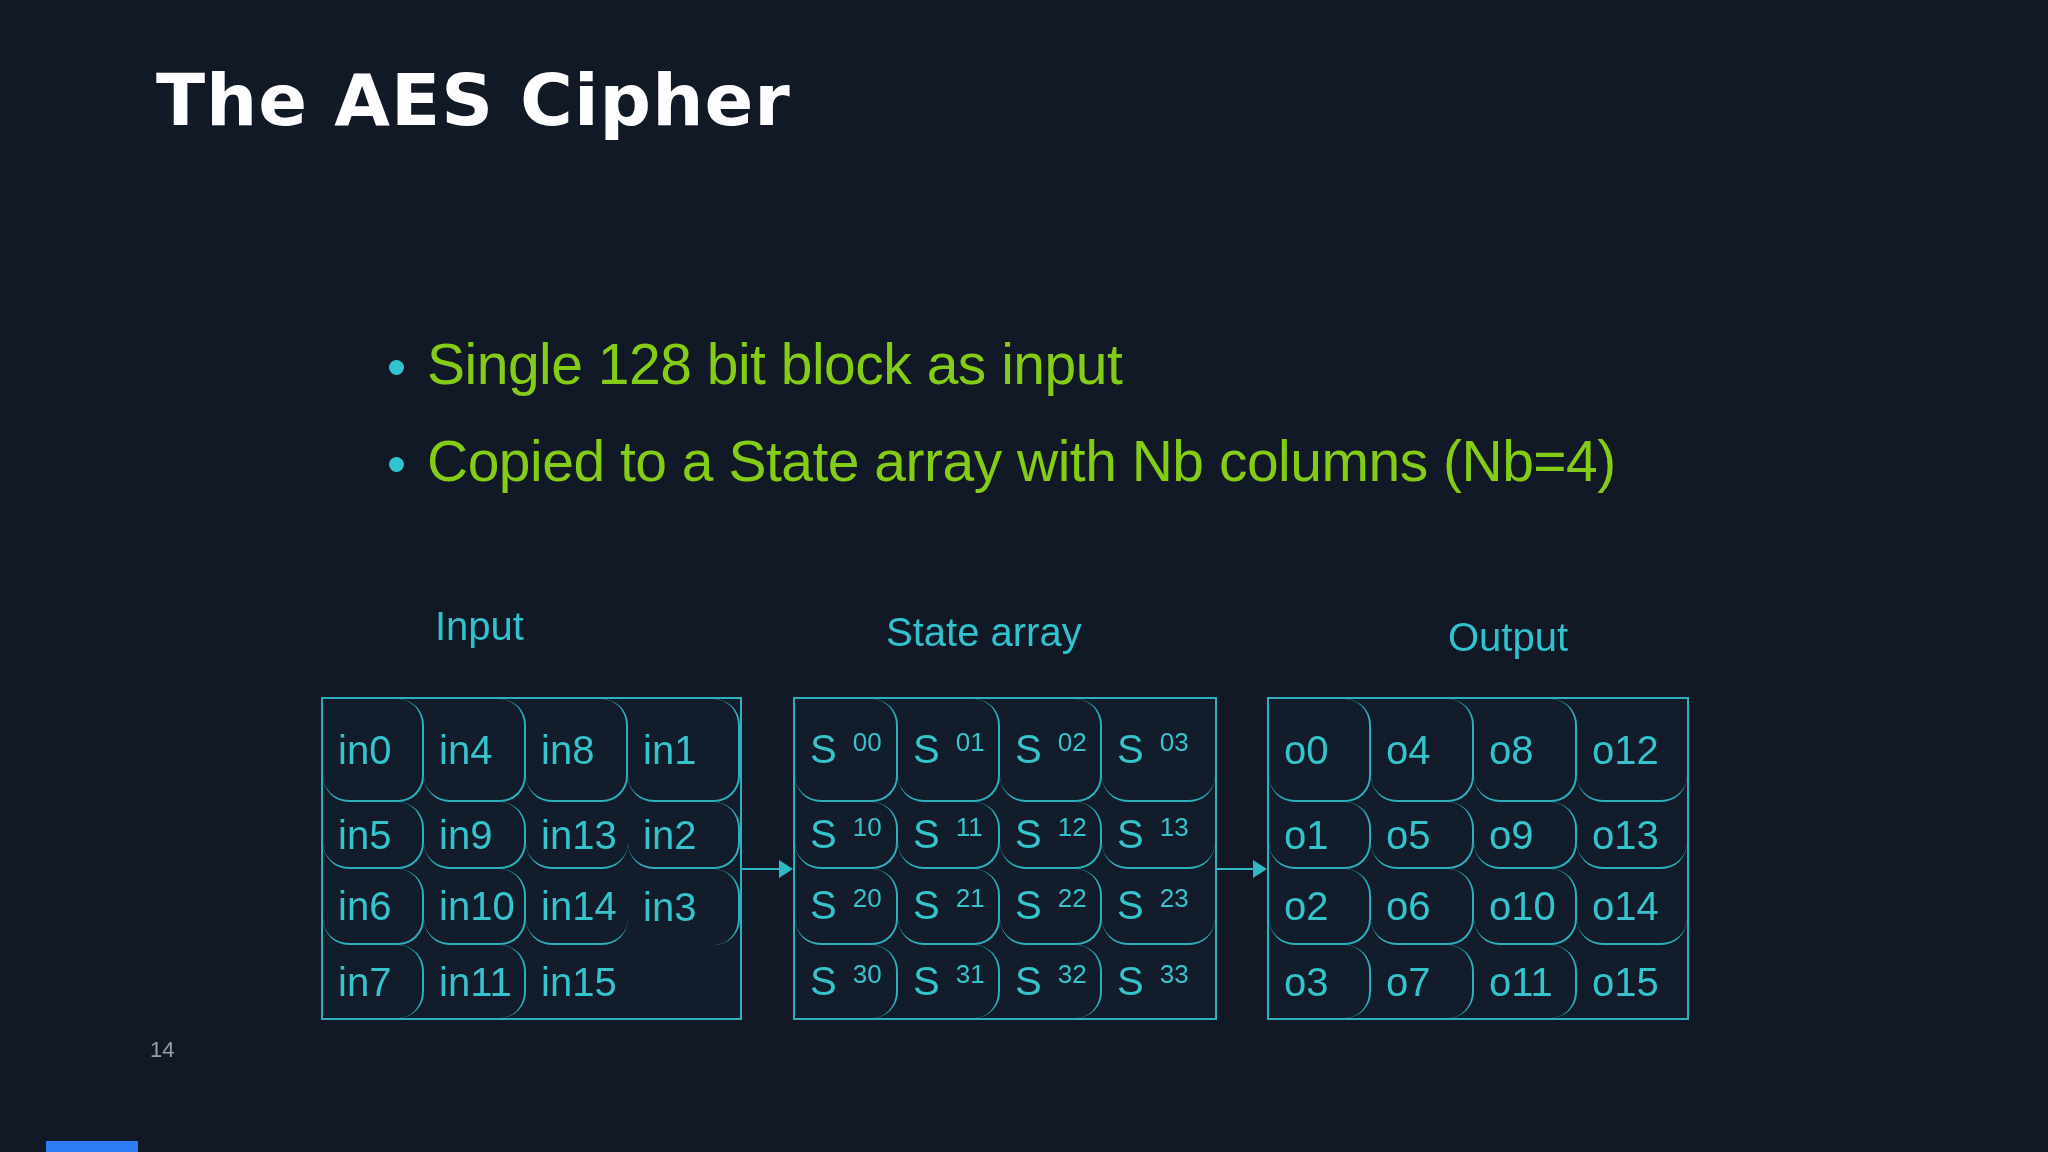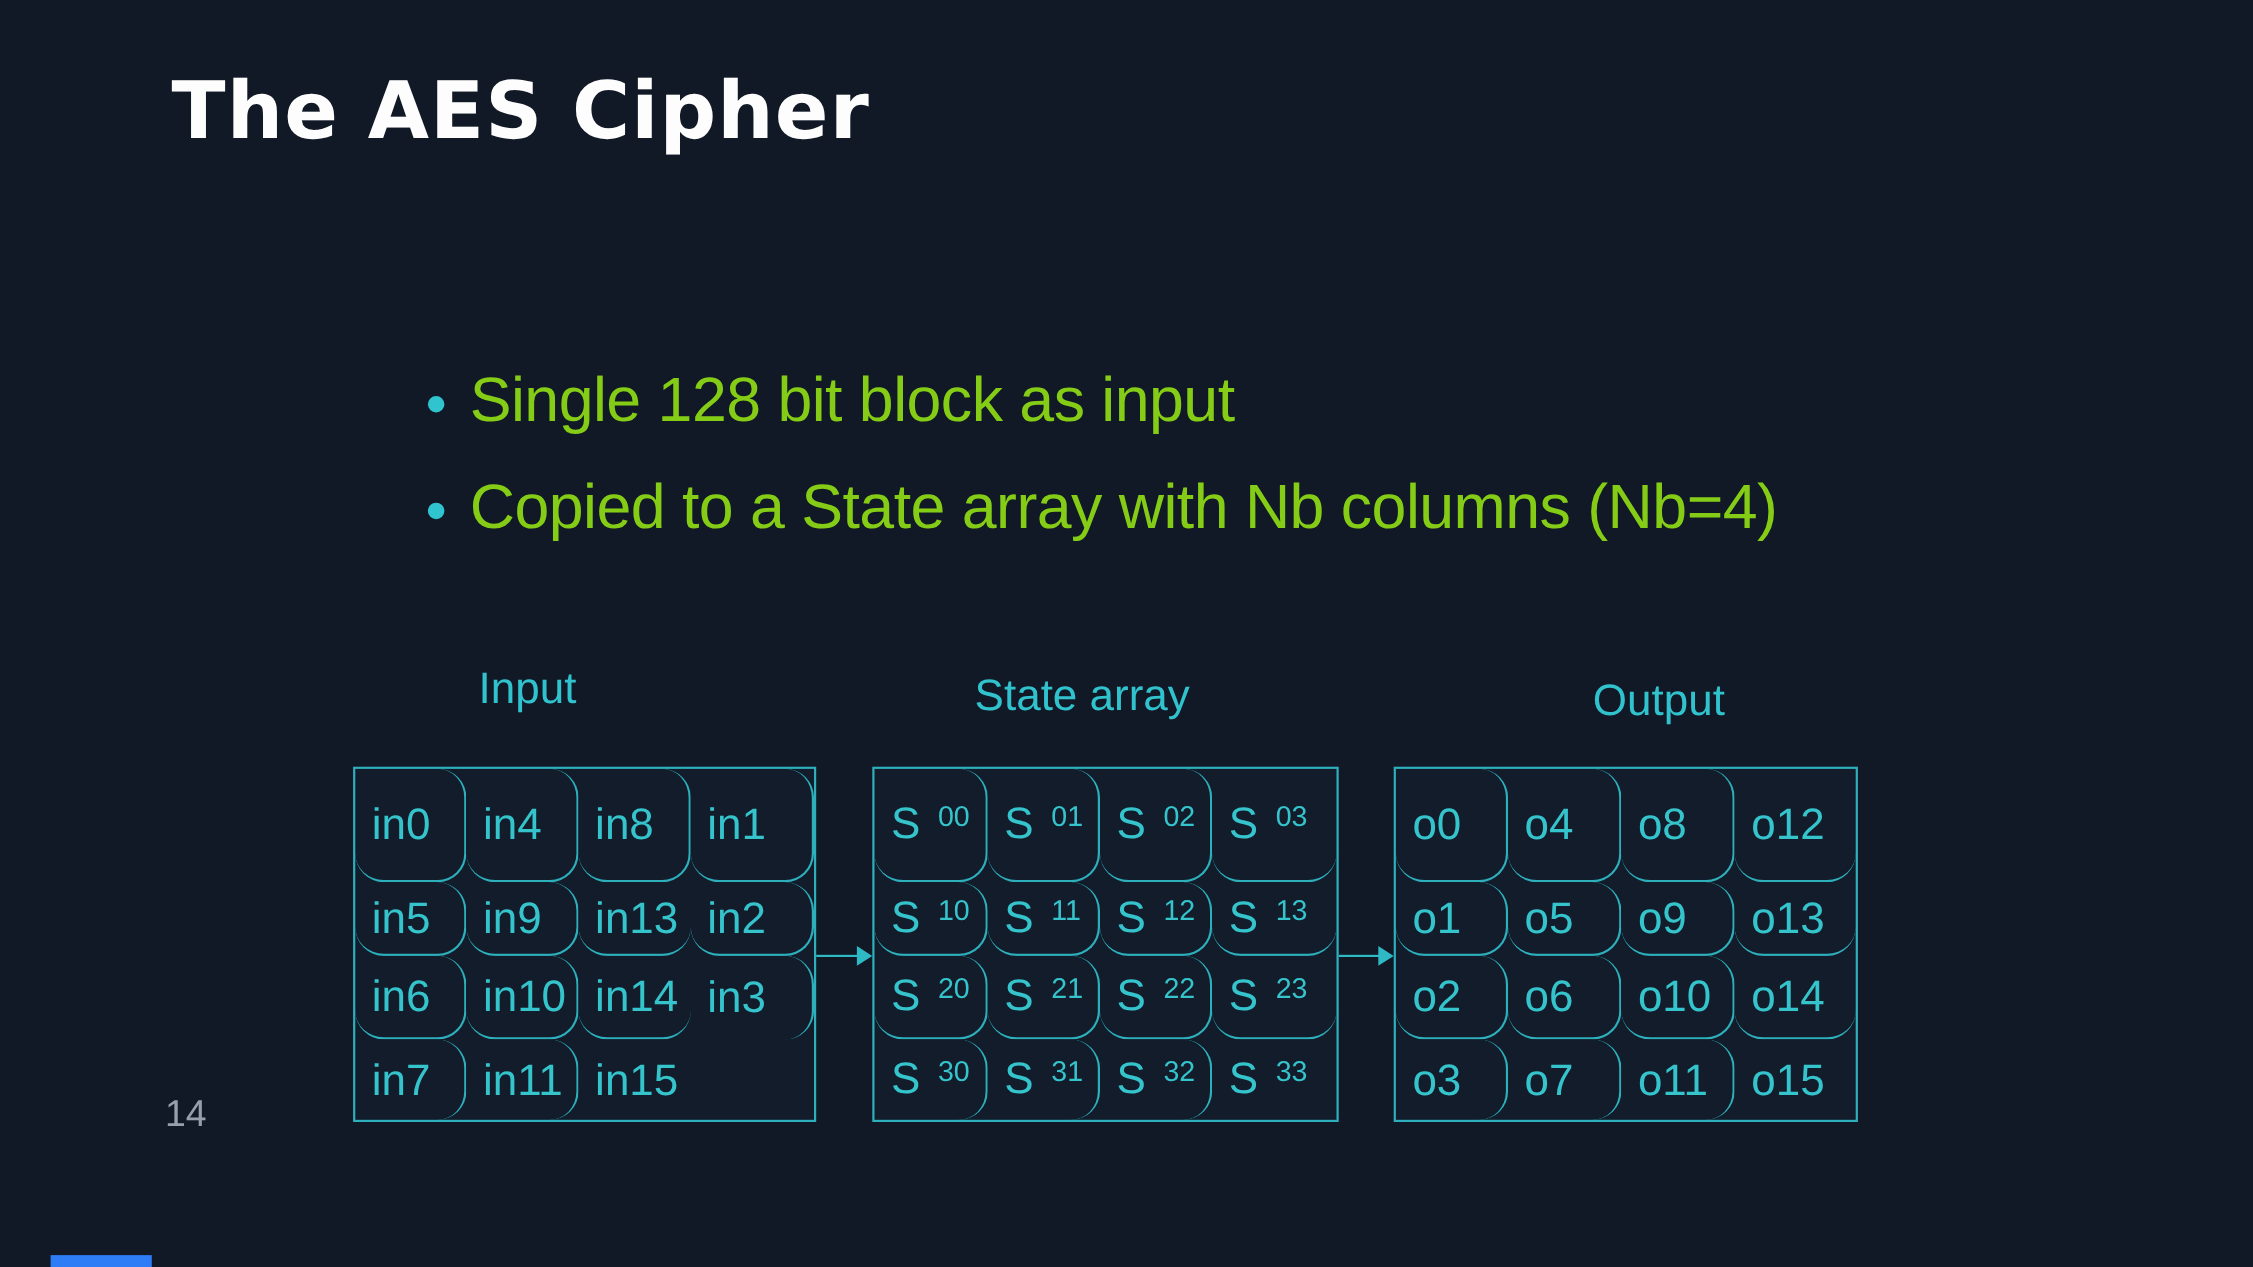--- a/index.html
+++ b/index.html
@@ -54,22 +54,22 @@
   #arrow-1-line{left:742px;width:40px;}
   #arrow-2-line{left:1217px;width:38px;}
   .arrow-head{
     position:absolute;top:860px;width:0;height:0;
     border-top:9px solid transparent;border-bottom:9px solid transparent;
     border-left:14px solid #2fb9c4;
   }
   #arrow-1-head{left:779px;}
   #arrow-2-head{left:1253px;}
   .page-number{
-    position:absolute;left:150px;top:996px;color:#97a0aa;
-    font-size:34px;line-height:1;font-weight:300;
+    position:absolute;left:150px;top:1039px;color:#97a0aa;
+    font-size:22px;line-height:1;font-weight:300;
   }
   .footer-bar{
     position:absolute;left:46px;top:1141px;width:92px;height:11px;
     background:#2e7cf6;
   }
 </style>
 </head>
 <body>
 
 <div class="slide">

